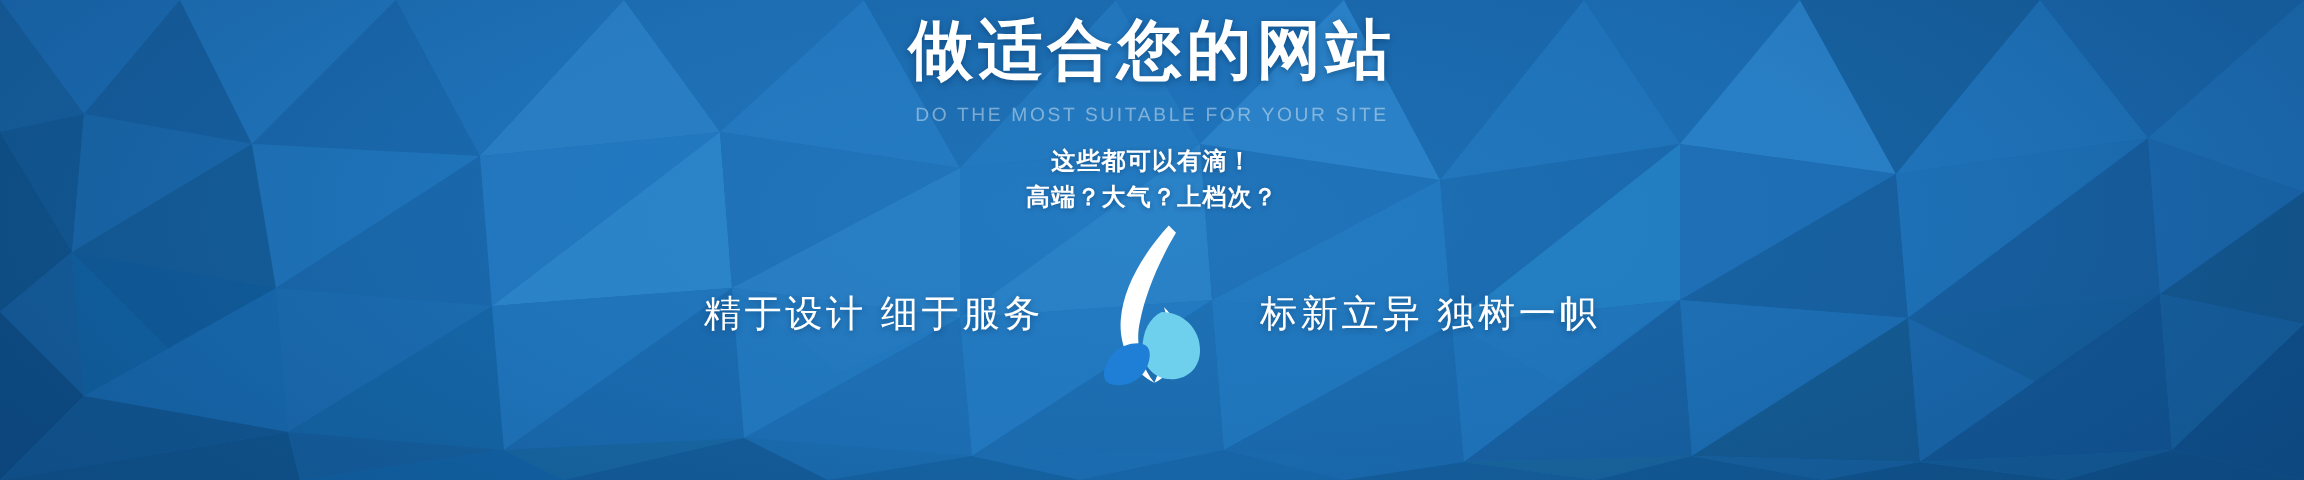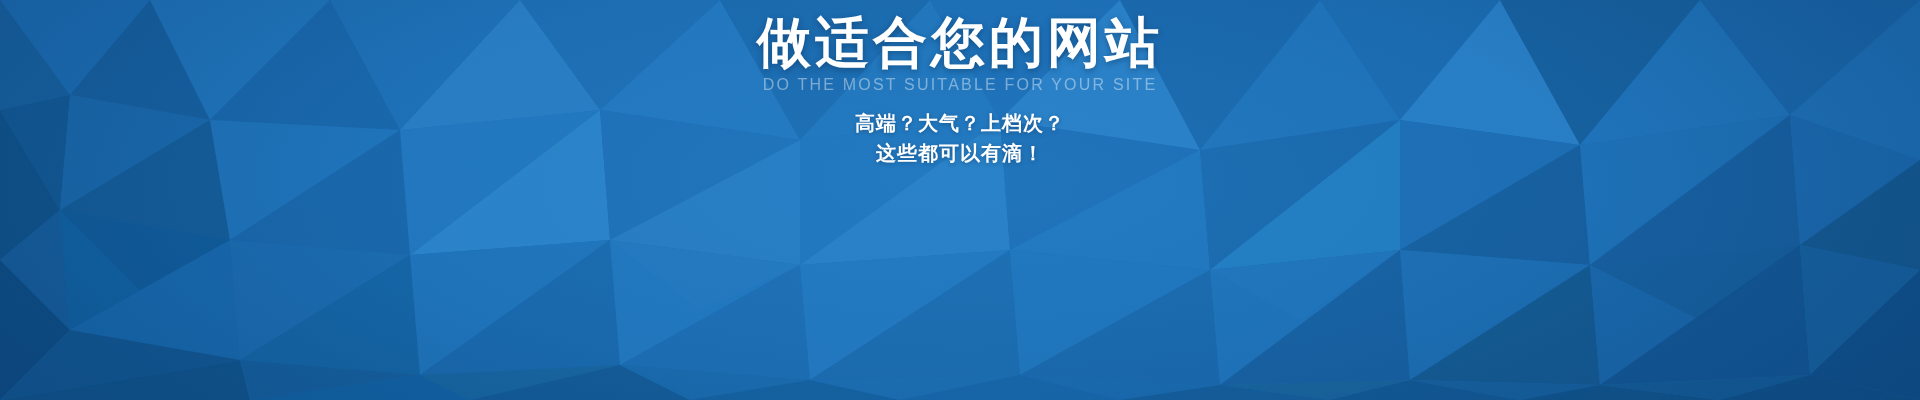--- a/index.html
+++ b/index.html
@@ -50,21 +50,21 @@
     font-size: 54px;
     line-height: 1.05;
     font-weight: 700;
     color: #ffffff;
     letter-spacing: 4px;
     text-shadow: 0 2px 6px rgba(4,40,78,0.45);
     white-space: nowrap;
   }
 
   .subtitle-en {
-    margin-top: 5px;
+    margin-top: 17px;
     font-size: 16px;
     line-height: 1.1;
     font-weight: 400;
     letter-spacing: 2.2px;
     color: rgba(255,255,255,0.42);
     white-space: nowrap;
   }
 
   .slogan {
     margin-top: 16px;
@@ -216,19 +216,54 @@
 
   <div class="vignette"></div>
 
   <div class="content">
 
     <div class="title">做适合您的网站</div>
 
     <div class="subtitle-en">DO THE MOST SUITABLE FOR YOUR SITE</div>
 
     <div class="slogan">
+      <div class="slogan-line">这些都可以有滴！</div>
       <div class="slogan-line">高端？大气？上档次？</div>
-      <div class="slogan-line">这些都可以有滴！</div>
     </div>
 
+    <div class="tagline-row">
+
+      <div class="tagline tagline-left">精于设计 细于服务</div>
+
+      <div class="logo">
+        <svg viewBox="0 0 120 135">
+
+          <path d="M74 2
+                   C 52 26, 36 54, 34 80
+                   C 32 104, 44 124, 62 133
+                   C 50 118, 46 100, 50 82
+                   C 55 56, 68 28, 80 8
+                   Z" fill="#ffffff"></path>
+          <path d="M62 133
+                   C 74 128, 82 114, 82 98
+                   C 82 86, 77 76, 70 70
+                   C 74 82, 74 96, 70 110
+                   C 67 120, 64 128, 62 133 Z" fill="#ffffff"></path>
+
+          <path d="M68 74
+                   C 86 74, 100 88, 100 106
+                   C 100 120, 90 130, 76 130
+                   C 62 130, 52 119, 52 105
+                   C 52 90, 58 79, 68 74 Z" fill="#6fd0ee"></path>
+
+          <path d="M48 100
+                   C 34 100, 22 110, 20 124
+                   C 19 132, 24 135, 32 135
+                   C 46 135, 56 126, 58 112
+                   C 59 104, 55 100, 48 100 Z" fill="#1f7fd6"></path>
+        </svg>
+      </div>
+
+      <div class="tagline tagline-right">标新立异 独树一帜</div>
+    </div>
 
   </div>
 </div>
 
 </body></html>

